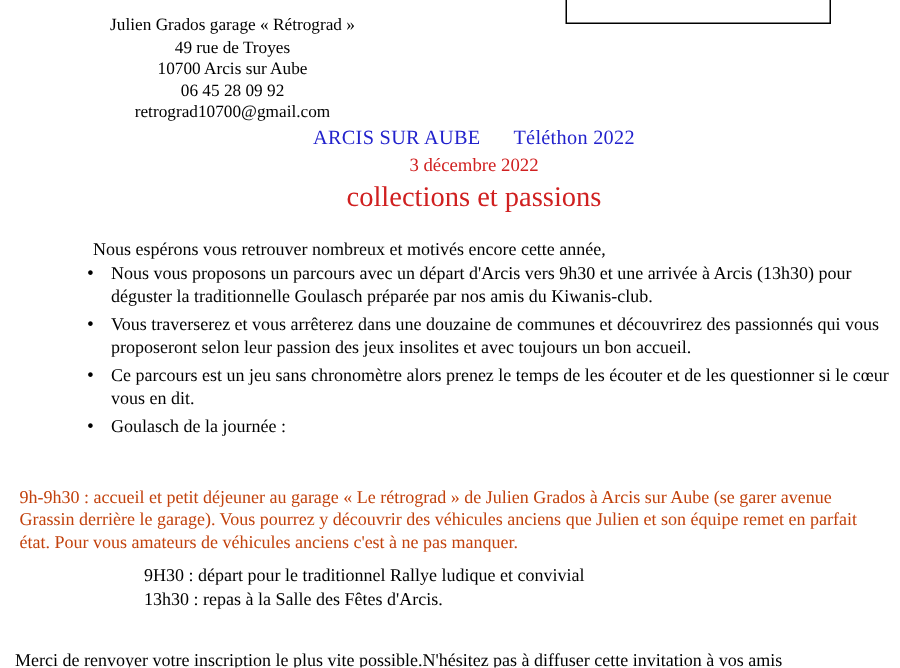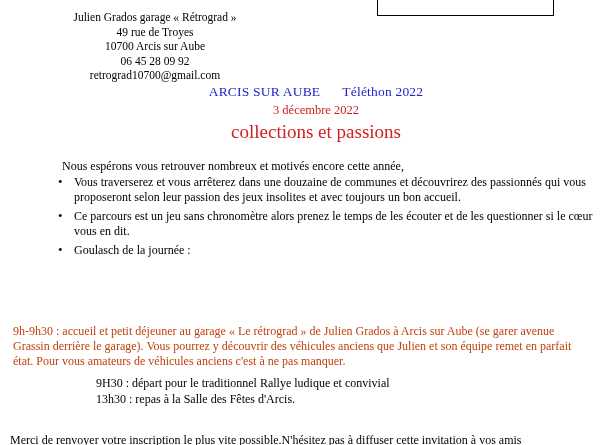--- a/index.html
+++ b/index.html
@@ -144,20 +144,21 @@
 
 <div class="title-block">
   <div class="line-event"><span>ARCIS SUR AUBE</span><span class="gap"></span><span>Téléthon 2022</span></div>
   <div class="line-date">3 décembre 2022</div>
   <div class="line-theme">collections et passions</div>
 </div>
 
 <div class="intro">Nous espérons vous retrouver nombreux et motivés encore cette année,</div>
 
 <ul class="bullets">
+  <li>Nous vous proposons un parcours avec un départ d'Arcis vers 9h30 et une arrivée à Arcis (13h30) pour déguster la traditionnelle Goulasch préparée par nos amis du Kiwanis-club.</li>
   <li>Vous traverserez et vous arrêterez dans une douzaine de communes et découvrirez des passionnés qui vous proposeront selon leur passion des jeux insolites et avec toujours un bon accueil.</li>
   <li>Ce parcours est un jeu sans chronomètre alors prenez le temps de les écouter et de les questionner si le cœur vous en dit.</li>
   <li>Goulasch de la journée :</li>
 </ul>
 
 <div class="redpara">9h-9h30 : accueil et petit déjeuner au garage « Le rétrograd » de Julien Grados à Arcis sur Aube (se garer avenue Grassin derrière le garage). Vous pourrez y découvrir des véhicules anciens que Julien et son équipe remet en parfait état. Pour vous amateurs de véhicules anciens c'est à ne pas manquer.</div>
 
 <div class="schedule">
   <div>9H30 : départ pour le traditionnel Rallye ludique et convivial</div>
   <div>13h30 : repas à la Salle des Fêtes d'Arcis.</div>

